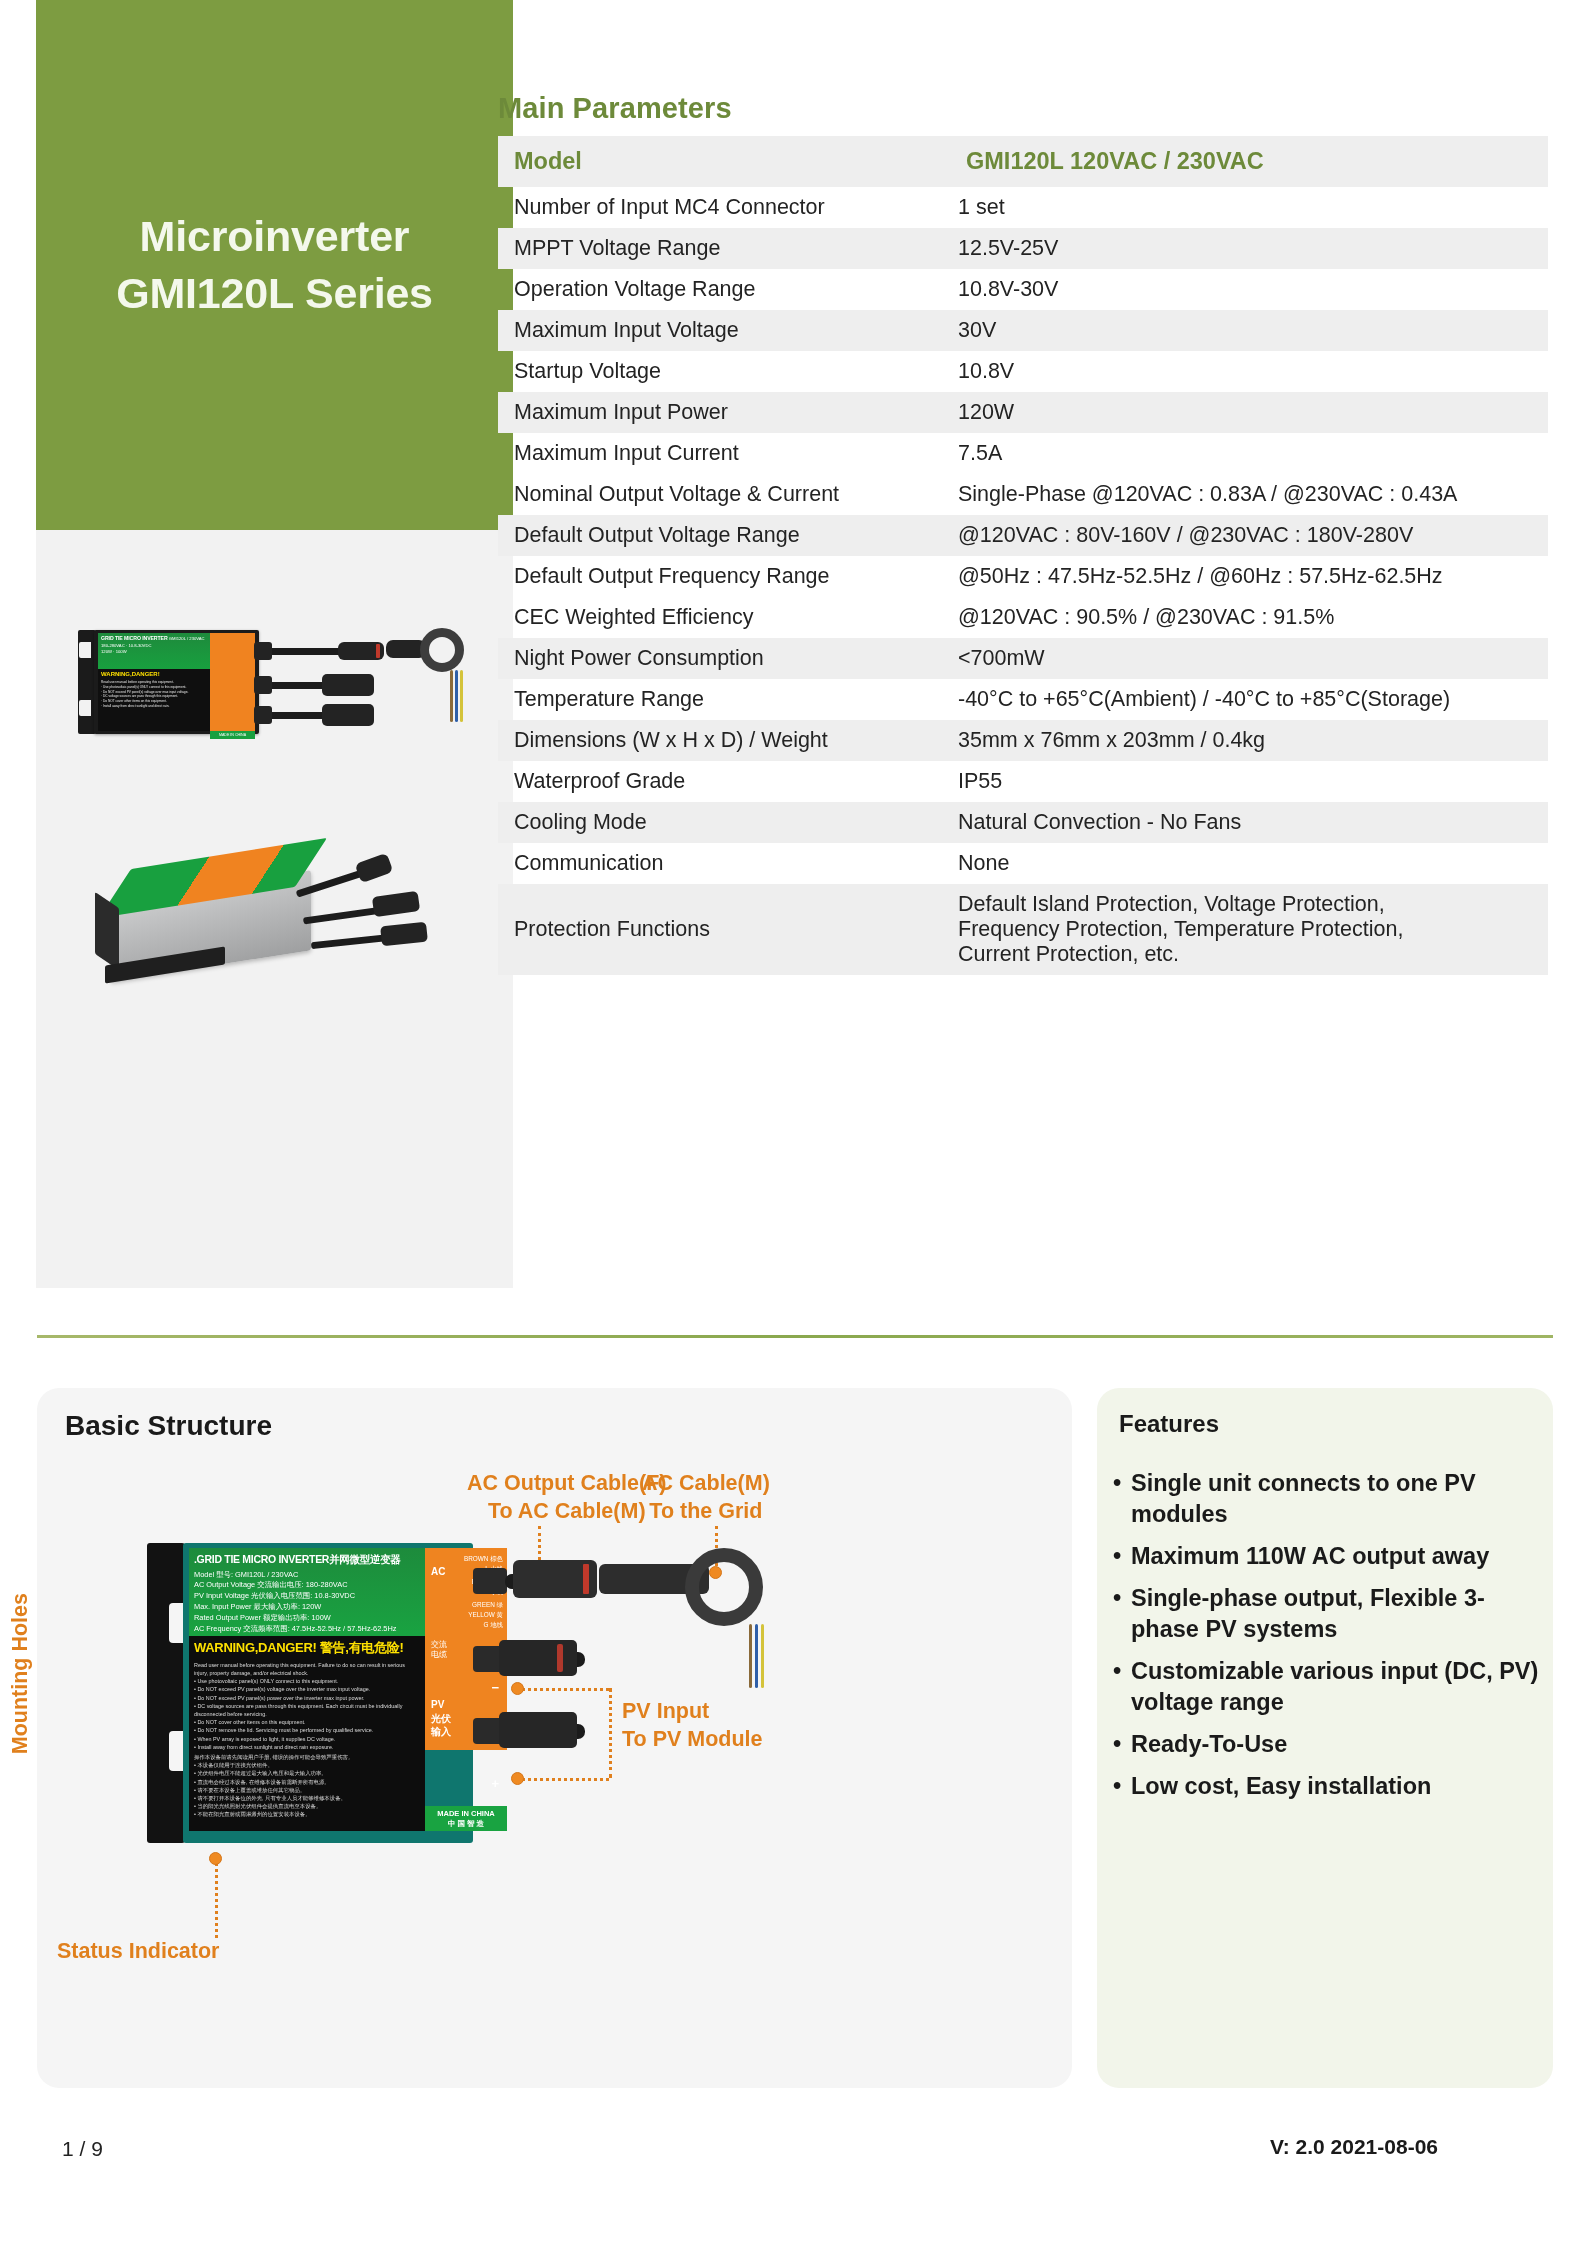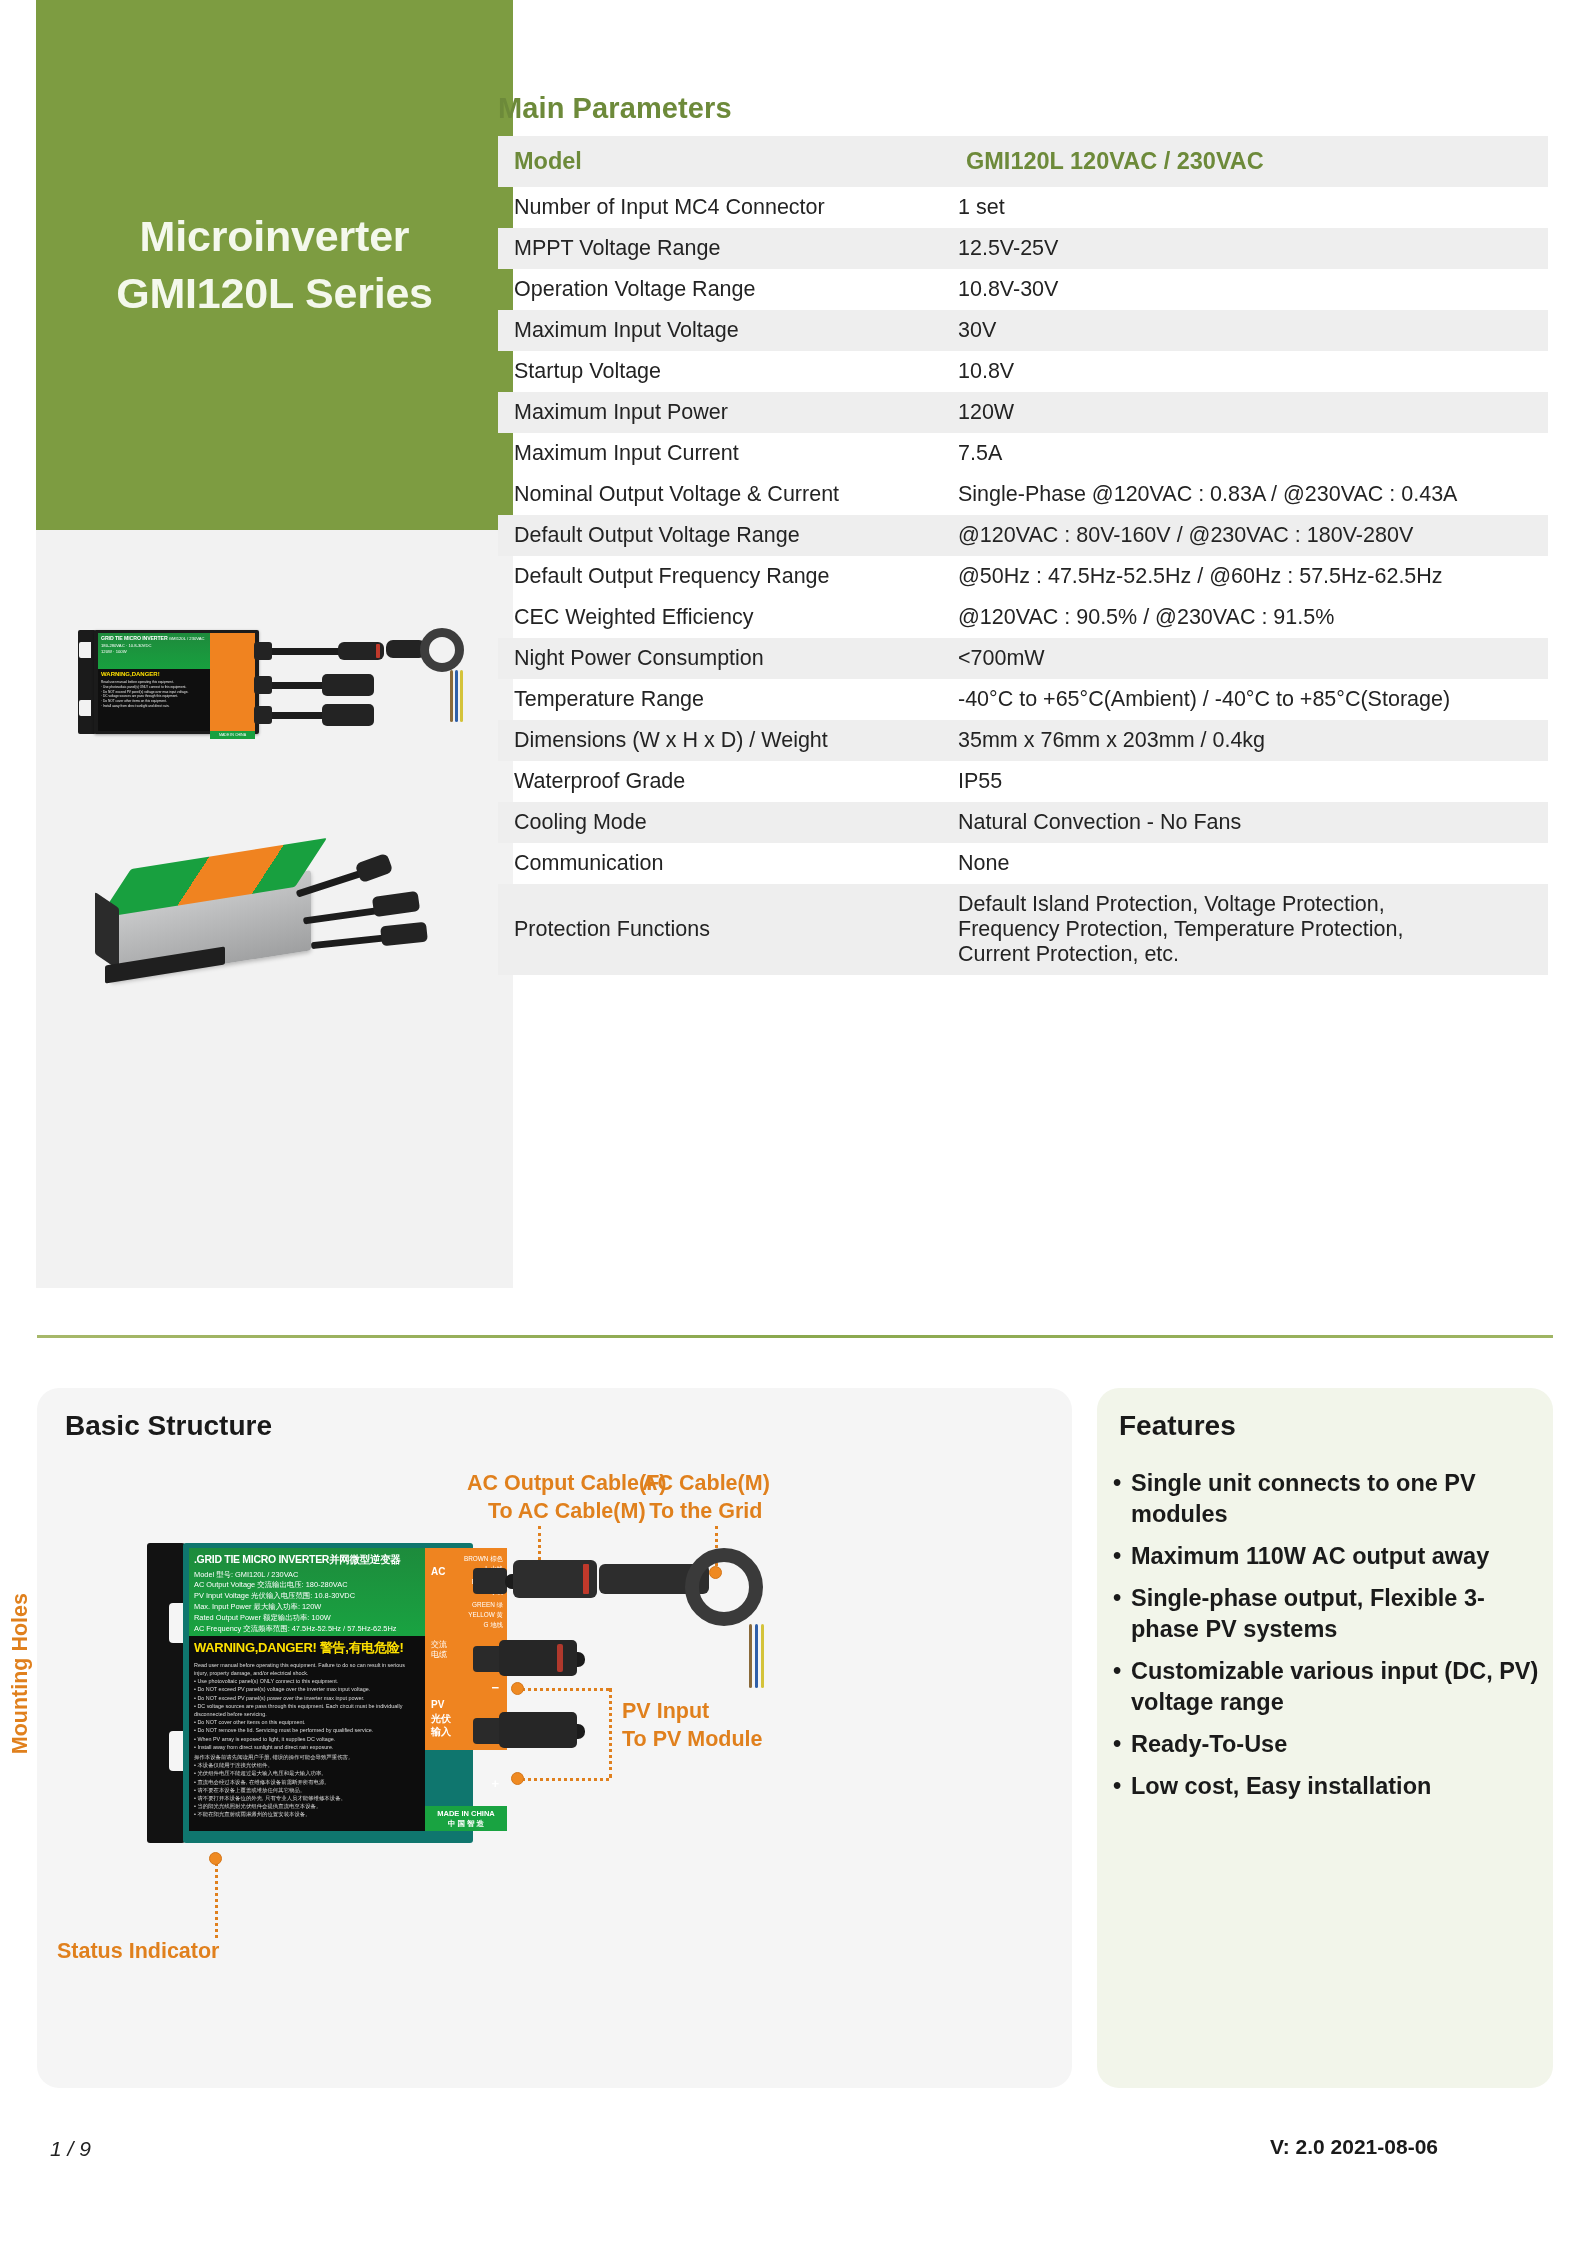--- a/index.html
+++ b/index.html
@@ -117,21 +117,21 @@
   .struct-title {
     position:absolute; left:28px; top:22px;
     font-size:28px; font-weight:700; color:#1a1a1a;
   }
   .features-panel {
     position:absolute; left:1097px; top:1388px; width:456px; height:700px;
     background:#f2f5ea; border-radius:22px;
   }
   .features-title {
     position:absolute; left:22px; top:22px;
-    font-size:28px; font-weight:700; color:#1a1a1a;
+    font-size:24px; font-weight:700; color:#1a1a1a;
   }
   .features-list { position:absolute; left:16px; top:80px; width:432px; }
   .feat {
     display:flex; font-size:23.5px; font-weight:700; color:#1a1a1a;
     line-height:1.32; margin-bottom:11px;
   }
   .feat .dot { width:18px; flex:0 0 18px; }
   .feat .txt { flex:1; }
 
   
@@ -195,22 +195,22 @@
   .mc4-ring { position:absolute; background:#b0382c; border-radius:2px;}
   .acplug { position:absolute; background:#2d2d2d; border-radius:6px;}
   .loop {
     position:absolute; width:78px; height:78px; border:14px solid #3a3a3a;
     border-radius:50%;
   }
   .wirefan { position:absolute; width:3px; height:52px; border-radius:2px;}
 
   
   .footer-left {
-    position:absolute; left:50px; top:2137px;
-    font-size:21px; color:#222;font-style:italic;
+    position:absolute; left:62px; top:2137px;
+    font-size:21px; color:#222;
   }
   .footer-right {
     position:absolute; right:150px; top:2135px;
     font-size:21px; font-weight:700; color:#1a1a1a;
   }
 </style>
 </head>
 <body>
 
 <div class="page">

